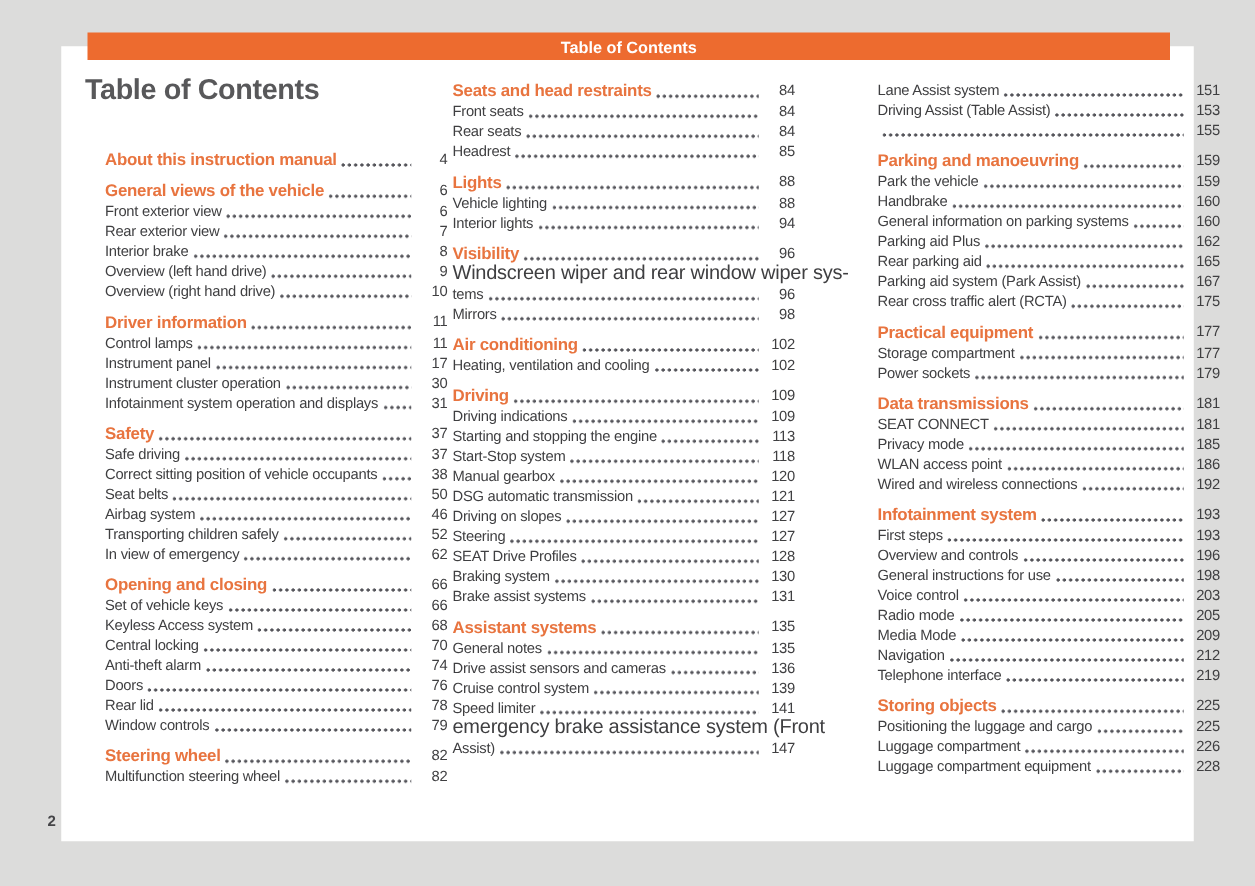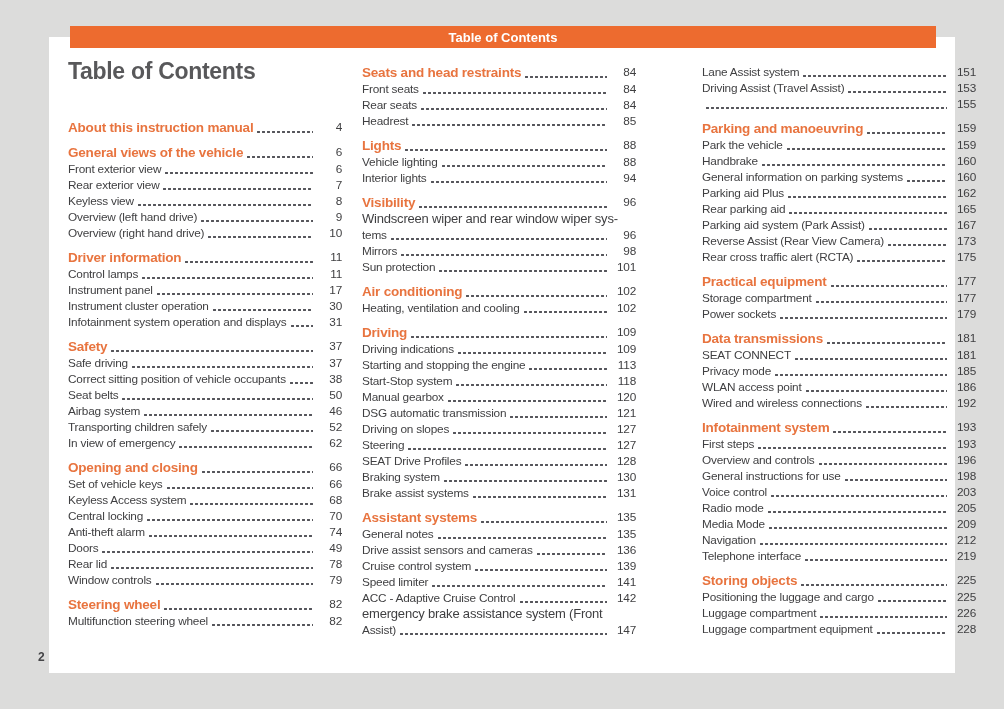--- a/index.html
+++ b/index.html
@@ -35,21 +35,21 @@
     color: #58585a;
     letter-spacing: -0.3px;
     z-index: 2;
   }
   .col {
     position: absolute;
     top: 64px;
     width: 274px;
     z-index: 2;
   }
-  .col1 { left: 68px; top: 119px; }
+  .col1 { left: 84px; top: 119px; }
   .col2 { left: 362px; }
   .col3 { left: 654px; margin-left: 48px; }
   .section:not(:first-child) { margin-top: 8px; }
   .row {
     display: flex;
     align-items: flex-end;
     height: 16px; line-height: 16px;
     font-size: 11.8px;
     letter-spacing: -0.2px;
     color: #3f3f41;
@@ -58,21 +58,21 @@
   .row.heading { height: 17px; line-height: 17px; }
   .row.heading .label {
     color: #e8743f;
     font-weight: bold;
     font-size: 13.5px;
     letter-spacing: -0.2px;
   }
   .label { white-space: nowrap; flex: 0 0 auto; }
   .wrap1 {
     height: 16px; line-height: 16px;
-    font-size: 13px;
+    font-size: 16px;
     letter-spacing: -0.2px;
     color: #3f3f41;
     white-space: nowrap;
     cursor: pointer;
   }
   .leader {
     flex: 1 1 auto;
     min-width: 5px;
     height: 16px;
     align-self: flex-end;
@@ -127,21 +127,21 @@
         <span class="label">Front exterior view</span>
         <span class="leader"></span>
         <span class="pagenum">6</span>
       </div>
       <div class="row">
         <span class="label">Rear exterior view</span>
         <span class="leader"></span>
         <span class="pagenum">7</span>
       </div>
       <div class="row">
-        <span class="label">Keyless view</span>
+        <span class="label">Interior brake</span>
         <span class="leader"></span>
         <span class="pagenum">8</span>
       </div>
       <div class="row">
         <span class="label">Overview (left hand drive)</span>
         <span class="leader"></span>
         <span class="pagenum">9</span>
       </div>
       <div class="row">
         <span class="label">Overview (right hand drive)</span>
@@ -235,21 +235,21 @@
         <span class="pagenum">70</span>
       </div>
       <div class="row">
         <span class="label">Anti-theft alarm</span>
         <span class="leader"></span>
         <span class="pagenum">74</span>
       </div>
       <div class="row">
         <span class="label">Doors</span>
         <span class="leader"></span>
-        <span class="pagenum">49</span>
+        <span class="pagenum">76</span>
       </div>
       <div class="row">
         <span class="label">Rear lid</span>
         <span class="leader"></span>
         <span class="pagenum">78</span>
       </div>
       <div class="row">
         <span class="label">Window controls</span>
         <span class="leader"></span>
         <span class="pagenum">79</span>
@@ -318,25 +318,20 @@
       <div class="row">
         <span class="label">tems</span>
         <span class="leader"></span>
         <span class="pagenum">96</span>
       </div>
       <div class="row">
         <span class="label">Mirrors</span>
         <span class="leader"></span>
         <span class="pagenum">98</span>
       </div>
-      <div class="row">
-        <span class="label">Sun protection</span>
-        <span class="leader"></span>
-        <span class="pagenum">101</span>
-      </div>
     </div>
     <div class="section">
       <div class="row heading">
         <span class="label">Air conditioning</span>
         <span class="leader"></span>
         <span class="pagenum">102</span>
       </div>
       <div class="row">
         <span class="label">Heating, ventilation and cooling</span>
         <span class="leader"></span>
@@ -418,43 +413,38 @@
       </div>
       <div class="row">
         <span class="label">Cruise control system</span>
         <span class="leader"></span>
         <span class="pagenum">139</span>
       </div>
       <div class="row">
         <span class="label">Speed limiter</span>
         <span class="leader"></span>
         <span class="pagenum">141</span>
-      </div>
-      <div class="row">
-        <span class="label">ACC - Adaptive Cruise Control</span>
-        <span class="leader"></span>
-        <span class="pagenum">142</span>
       </div>
       <div class="wrap1">emergency brake assistance system (Front</div>
       <div class="row">
         <span class="label">Assist)</span>
         <span class="leader"></span>
         <span class="pagenum">147</span>
       </div>
     </div>
   </div>
 <div class="col col3">
     <div class="section">
       <div class="row">
         <span class="label">Lane Assist system</span>
         <span class="leader"></span>
         <span class="pagenum">151</span>
       </div>
       <div class="row">
-        <span class="label">Driving Assist (Travel Assist)</span>
+        <span class="label">Driving Assist (Table Assist)</span>
         <span class="leader"></span>
         <span class="pagenum">153</span>
       </div>
       <div class="row">
         <span class="leader"></span>
         <span class="pagenum">155</span>
       </div>
     </div>
     <div class="section">
       <div class="row heading">
@@ -484,25 +474,20 @@
       </div>
       <div class="row">
         <span class="label">Rear parking aid</span>
         <span class="leader"></span>
         <span class="pagenum">165</span>
       </div>
       <div class="row">
         <span class="label">Parking aid system (Park Assist)</span>
         <span class="leader"></span>
         <span class="pagenum">167</span>
-      </div>
-      <div class="row">
-        <span class="label">Reverse Assist (Rear View Camera)</span>
-        <span class="leader"></span>
-        <span class="pagenum">173</span>
       </div>
       <div class="row">
         <span class="label">Rear cross traffic alert (RCTA)</span>
         <span class="leader"></span>
         <span class="pagenum">175</span>
       </div>
     </div>
     <div class="section">
       <div class="row heading">
         <span class="label">Practical equipment</span>

